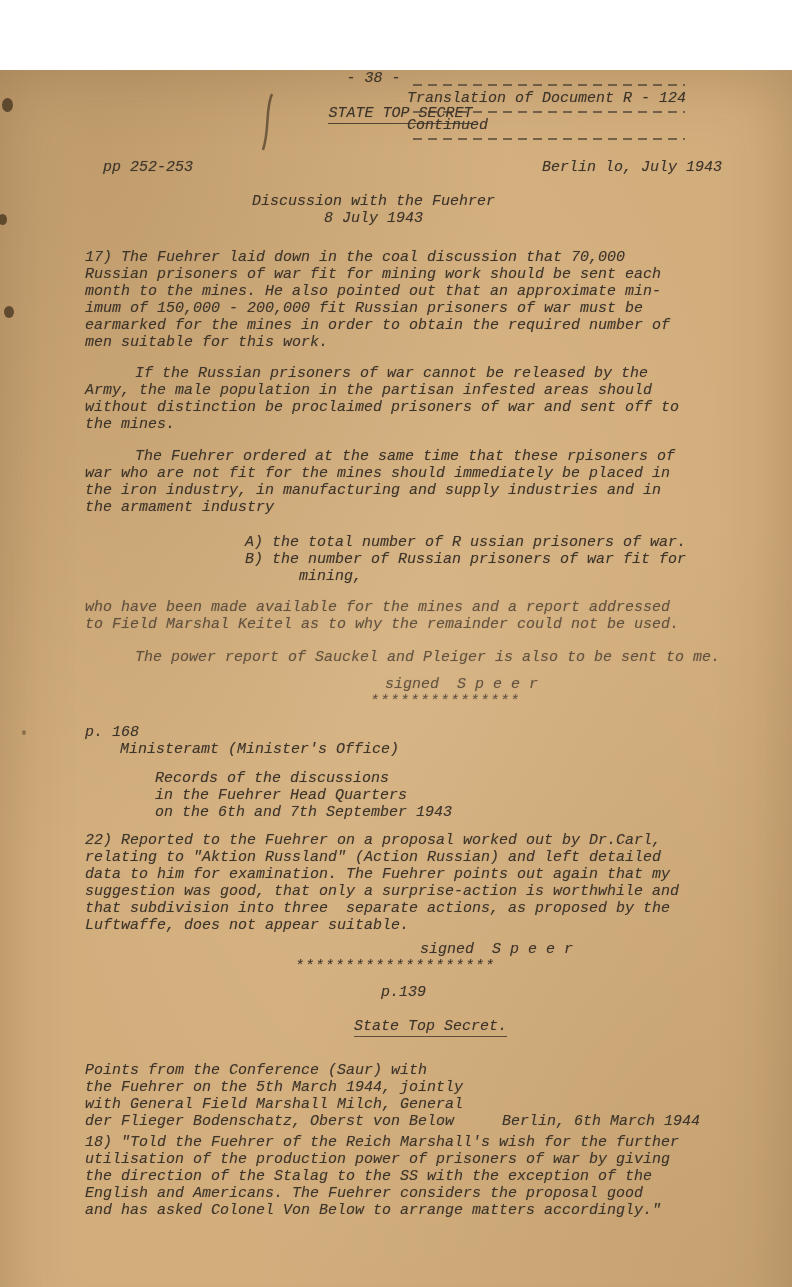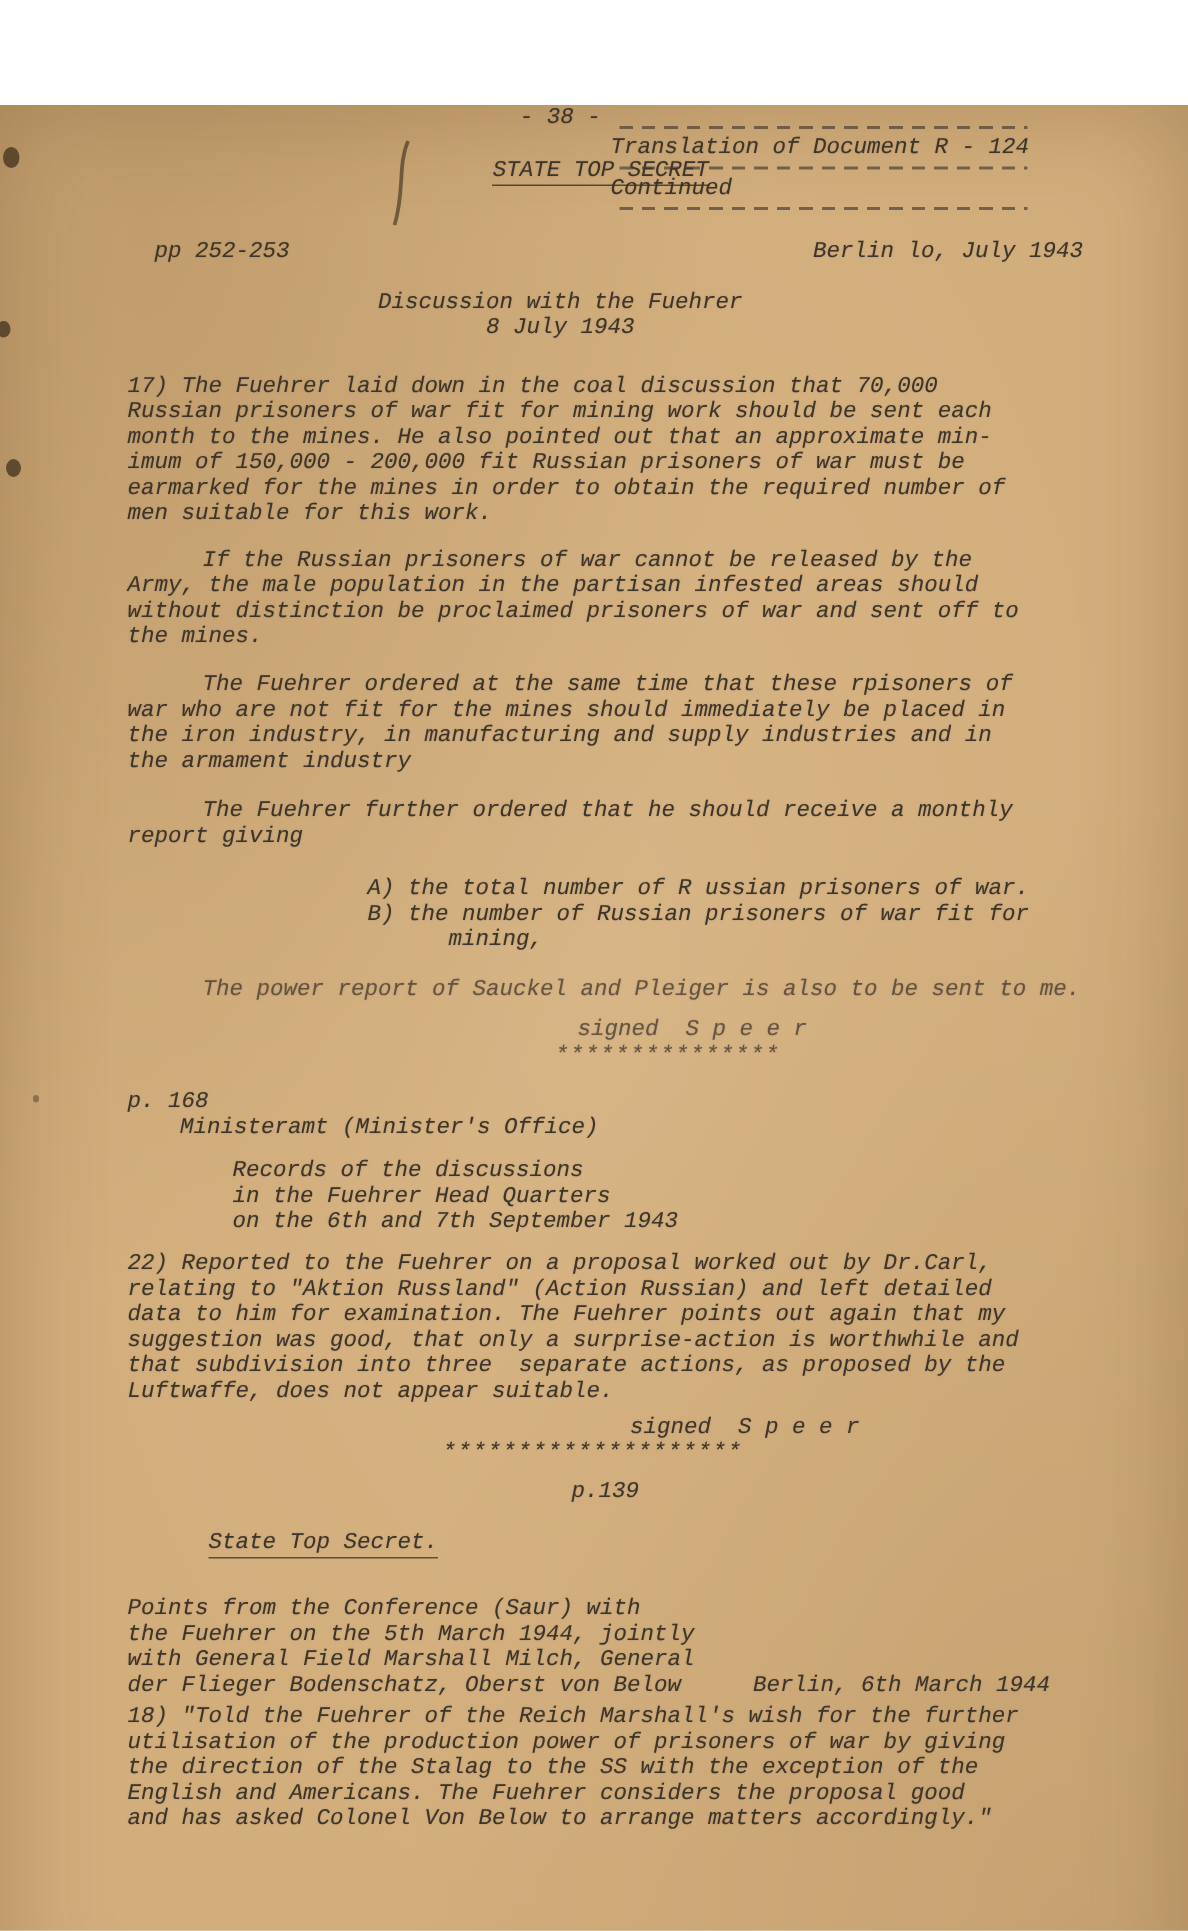--- a/index.html
+++ b/index.html
@@ -41,21 +41,21 @@
   .pjt  { margin-top:16px; text-indent:50px; }
   .sig1 { margin-top:10px; margin-left:300px; }
   .div1 { margin-left:285px; letter-spacing:1px; }
   .pr2  { margin-top:14px; }
   .off  { margin-left:35px; }
   .rec  { margin-top:12px; margin-left:70px; }
   .p22  { margin-top:11px; }
   .sig2 { margin-top:7px; margin-left:335px; }
   .div2 { margin-left:210px; letter-spacing:1px; }
   .pr3  { margin-top:9px;text-align:center; }
-  .cls2 { }
+  .cls2 { text-align:center; }
   .cls2 span { border-bottom:1.5px solid rgba(62,53,42,.8); padding-bottom:1px; }
   .conf { margin-top:10px; position:relative; }
   .confdate { position:absolute; right:22px; bottom:0; }
   .p18  { margin-top:4px; }
 
   .stain { position:absolute; background:#41321c; border-radius:50%; opacity:.75; }
   .s1 { left:2px;  top:28px;  width:11px; height:14px; }
   .s2 { left:-2px; top:144px; width:9px;  height:11px; }
   .s3 { left:4px;  top:236px; width:10px; height:12px; }
   .s4 { left:22px; top:660px; width:4px;  height:5px; opacity:.45; }
@@ -108,25 +108,25 @@
 earmarked for the mines in order to obtain the required number of
 men suitable for this work.</p>
     <p class="t prel">If the Russian prisoners of war cannot be released by the
 Army, the male population in the partisan infested areas should
 without distinction be proclaimed prisoners of war and sent off to
 the mines.</p>
     <p class="t pord">The Fuehrer ordered at the same time that these rpisoners of
 war who are not fit for the mines should immediately be placed in
 the iron industry, in manufacturing and supply industries and in
 the armament industry</p>
-    <p class="t pmon">The Fuehrer further ordered that he should receive a monthly
-report giving</p>
     <p class="t lab">A) the total number of R ussian prisoners of war.
 B) the number of Russian prisoners of war fit for
       mining,</p>
+    <p class="t pav dim">who have been made available for the mines and a report addressed
+to Field Marshal Keitel as to why the remainder could not be used.</p>
     <p class="t pjt dim">The power report of Sauckel and Pleiger is also to be sent to me.</p>
 
     <div class="t sig1 dim">signed  S p e e r</div>
     <div class="t div1 dim">***************</div>
 
     <div class="t pr2">p. 168</div>
     <div class="t off">Ministeramt (Minister's Office)</div>
     <p class="t rec">Records of the discussions
 in the Fuehrer Head Quarters
 on the 6th and 7th September 1943</p>

